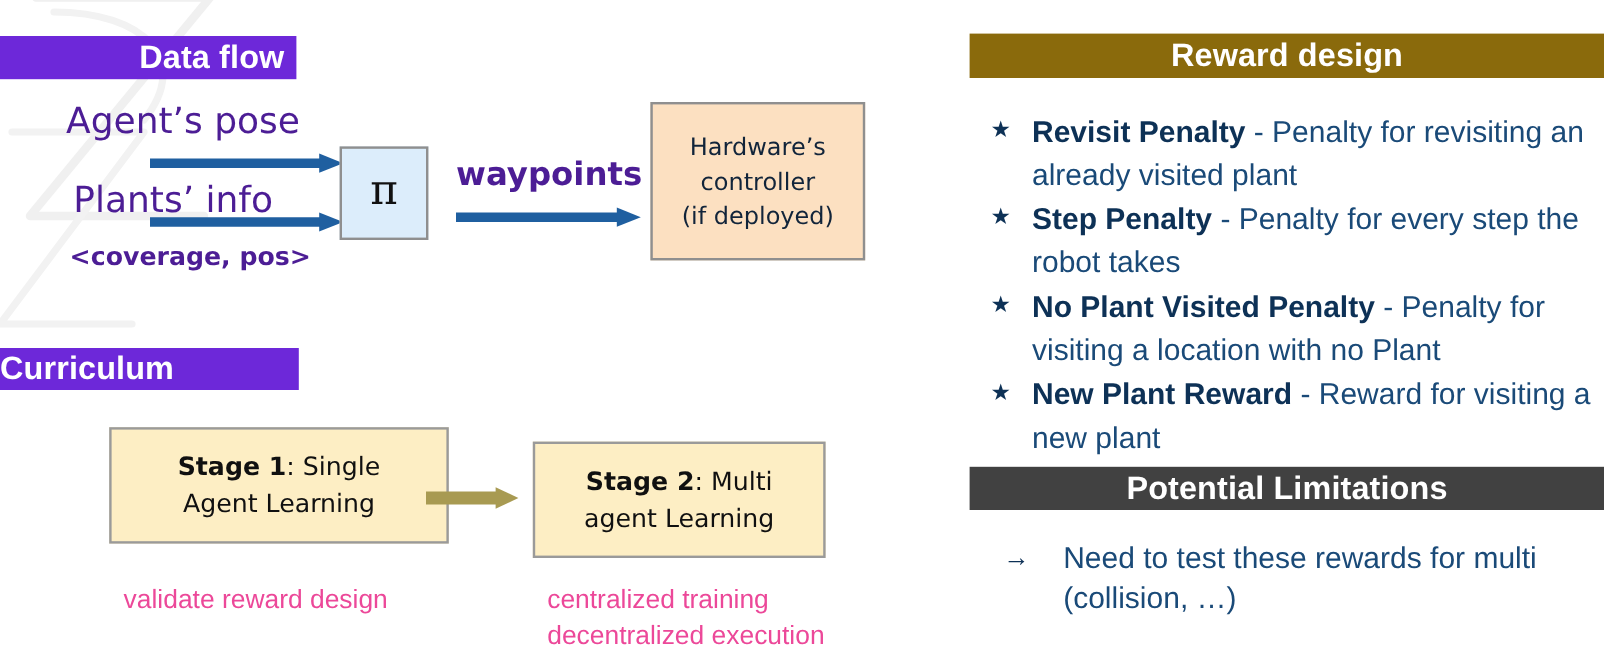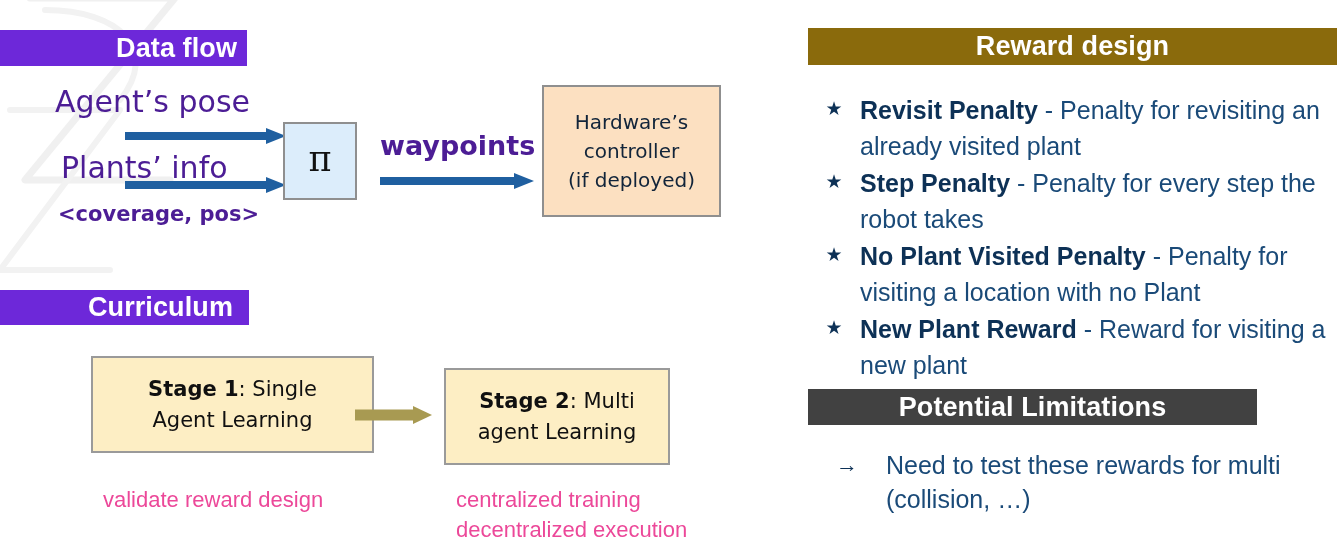--- a/index.html
+++ b/index.html
@@ -52,32 +52,32 @@
     width: 247px; height: 36px;
     font-size: 27px;
     justify-content: flex-end;
     padding-right: 10px;
     box-sizing: border-box;
   }
   #bar-curriculum {
     left: 0px;  top: 290px;
     width: 249px; height: 35px;
     font-size: 27px;
-    justify-content: flex-end;
-    padding-right: 16px;
+    justify-content: flex-start;
+    padding-right: 3px;
     box-sizing: border-box;
   }
   #bar-reward {
     left: 808px; top: 28px;
     width: 529px; height: 37px;
     font-size: 27px;
   }
   #bar-limitations {
     left: 808px; top: 389px;
-    width: 449px; height: 36px;
+    width: 529px; height: 36px;
     font-size: 27px;
   }
 
   
   .flow-label {
     position: absolute;
     z-index: 3;
     color: #4c1d95;
     white-space: nowrap;
     font-family: "DejaVu Sans", sans-serif;
@@ -160,21 +160,21 @@
     justify-content: center;
     z-index: 3;
     font-family: "DejaVu Sans", sans-serif;
     color: #101010;
     font-size: 21px;
     line-height: 1.45;
     text-align: center;
   }
   .stage-box b { font-weight: bold; }
   #stage-1 { left: 91px;  top: 356px; width: 283px; height: 97px; }
-  #stage-2 { left: 444px; top: 368px; width: 226px; height: 97px; }
+  #stage-2 { left: 444px; top: 368px; width: 244px; height: 97px; }
 
   #stage-arrow {
     position: absolute;
     left: 355px; top: 404px;
     z-index: 3;
   }
 
   .caption {
     position: absolute;
     z-index: 3;

